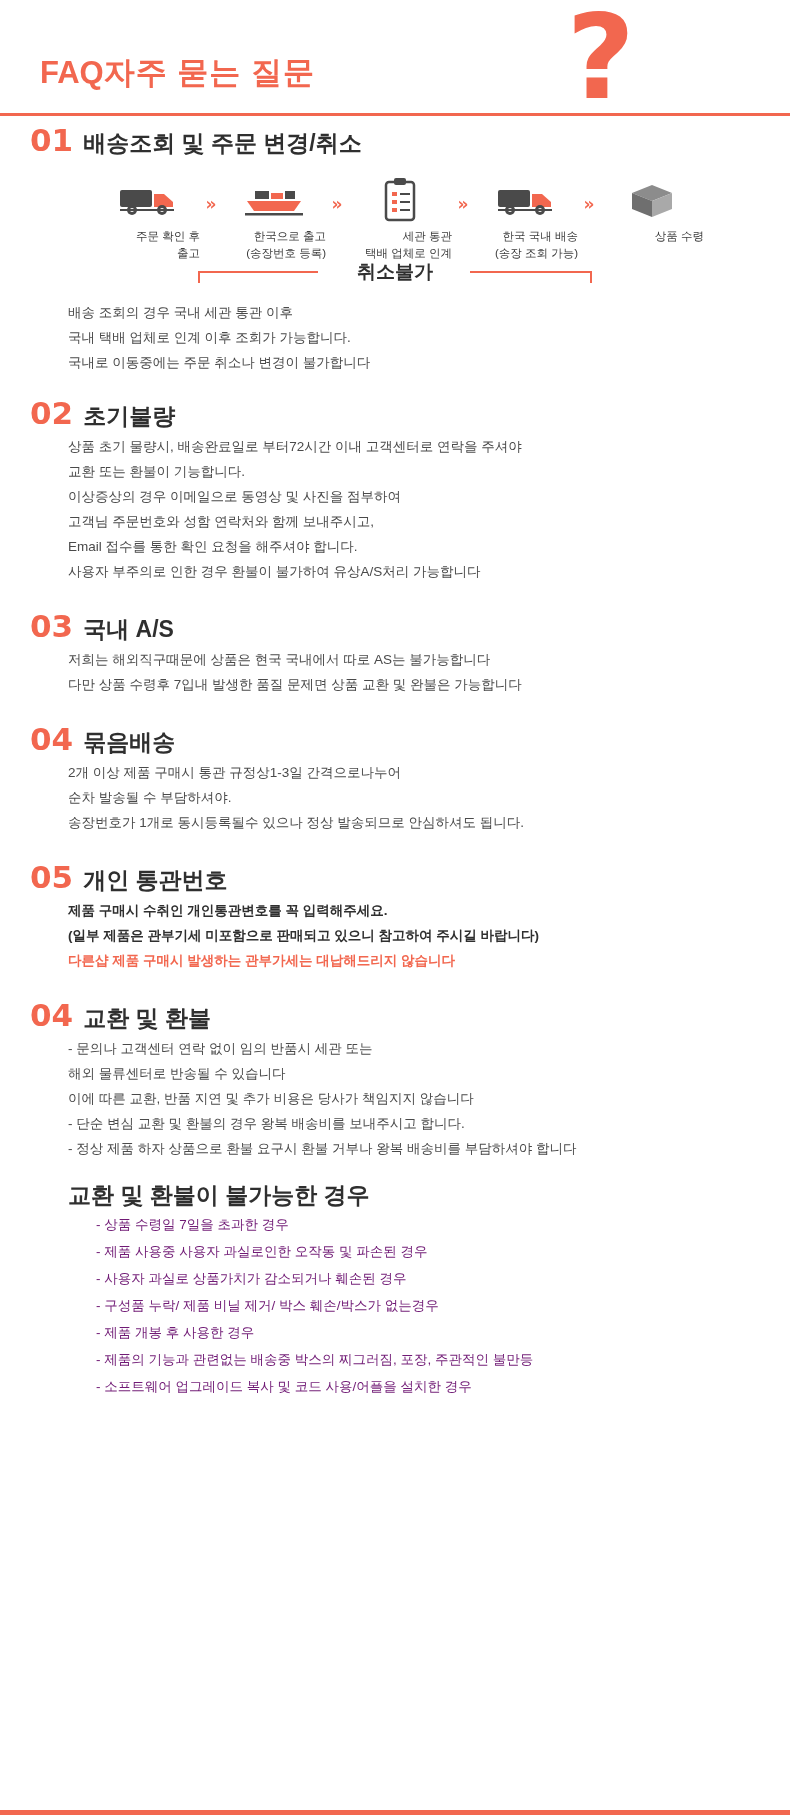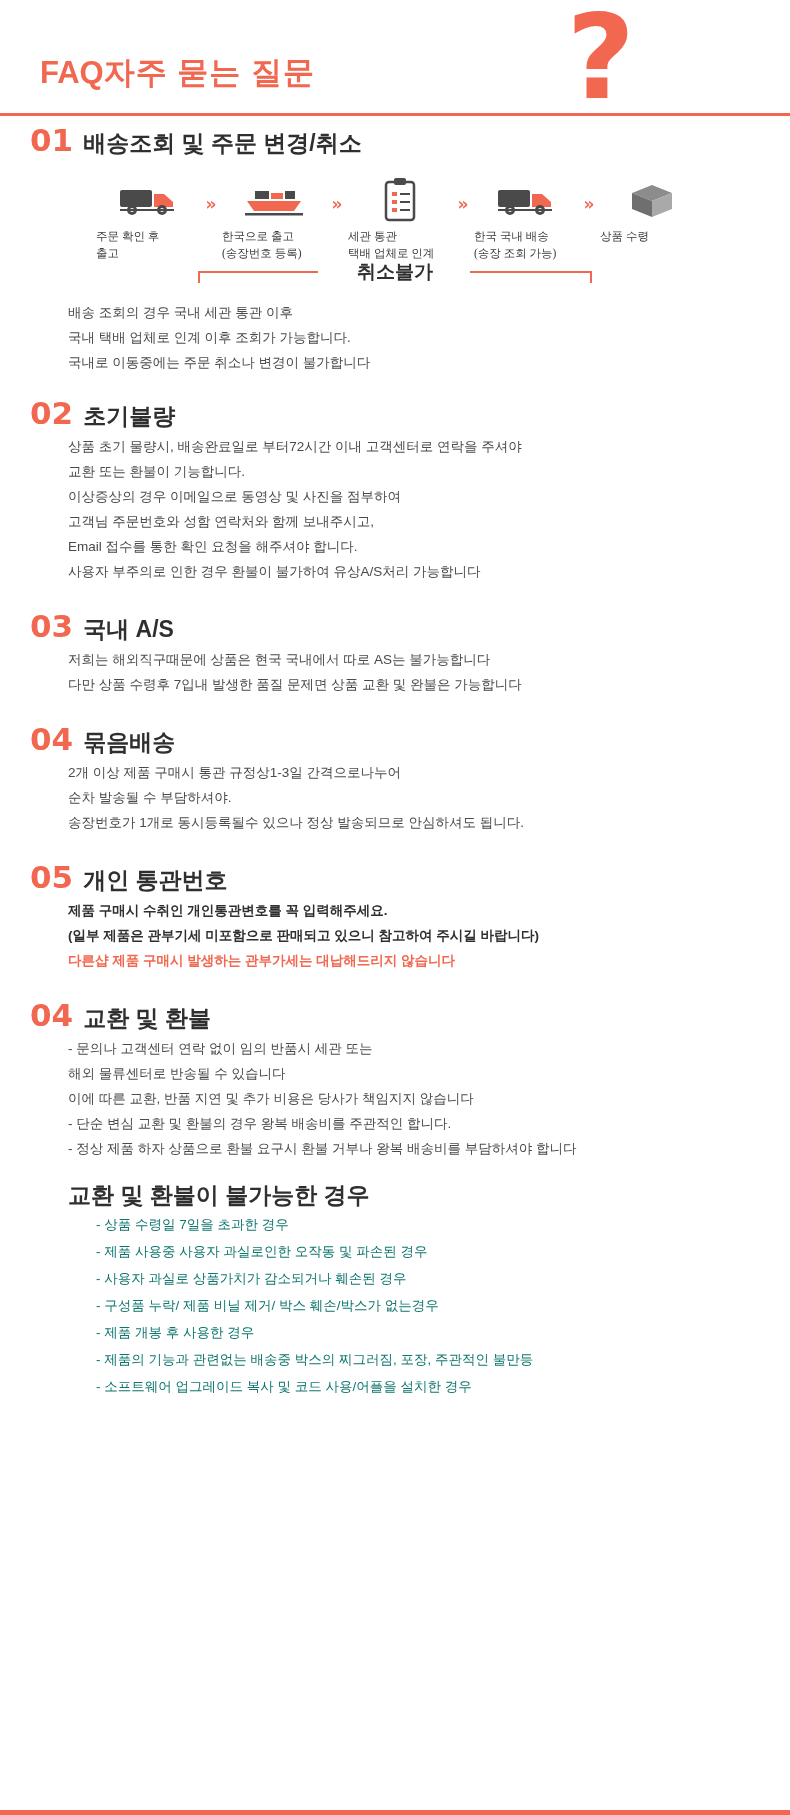--- a/index.html
+++ b/index.html
@@ -105,22 +105,21 @@
 
   
   .flow {
     display: flex;
     align-items: flex-start;
     justify-content: center;
     padding: 14px 0 0 10px;
   }
   .flow-step {
     width: 104px;
-    text-align: left;
-    font-family: Liberation Serif, serif;
+    text-align: right;
   }
   .flow-icon {
     height: 48px;
     display: flex;
     align-items: center;
     justify-content: center;
   }
   .flow-label {
     font-size: 11.5px;
     line-height: 1.45;
@@ -175,21 +174,21 @@
     font-weight: bold;
     color: #2f2f2f;
     padding-left: 68px;
     margin-top: 18px;
   }
   .sub-list {
     padding-left: 96px;
     padding-right: 30px;
     font-size: 13.5px;
     line-height: 2.0;
-    color: #0f766e;
+    color: #701a75;
   }
 
   .bottom-rule {
     position: absolute;
     left: 0;
     right: 0;
     bottom: 0;
     height: 5px;
     background: #f2674f;
   }
@@ -386,21 +385,21 @@
 
   <div class="section">
     <div class="sec-head">
       <div class="sec-num">04</div>
       <div class="sec-title">교환 및 환불</div>
     </div>
     <div class="body-text">
       <div class="line">- 문의나 고객센터 연락 없이 임의 반품시 세관 또는</div>
       <div class="line">  해외 물류센터로 반송될 수 있습니다</div>
       <div class="line">  이에 따른 교환, 반품 지연 및 추가 비용은 당사가 책임지지 않습니다</div>
-      <div class="line">- 단순 변심 교환 및 환불의 경우 왕복 배송비를 주관적인 합니다.</div>
+      <div class="line">- 단순 변심 교환 및 환불의 경우 왕복 배송비를 보내주시고 합니다.</div>
       <div class="line">- 정상 제품 하자 상품으로 환불 요구시 환불 거부나 왕복 배송비를 부담하셔야 합니다</div>
     </div>
   </div>
 
   <div class="section">
     <div class="sub-head">교환 및 환불이 불가능한 경우</div>
     <div class="sub-list">
       <div>- 상품 수령일 7일을 초과한 경우</div>
       <div>- 제품 사용중 사용자 과실로인한 오작동 및 파손된 경우</div>
       <div>- 사용자 과실로 상품가치가 감소되거나 훼손된 경우</div>

